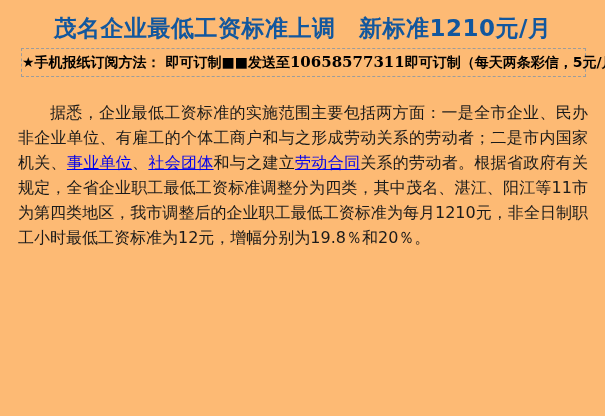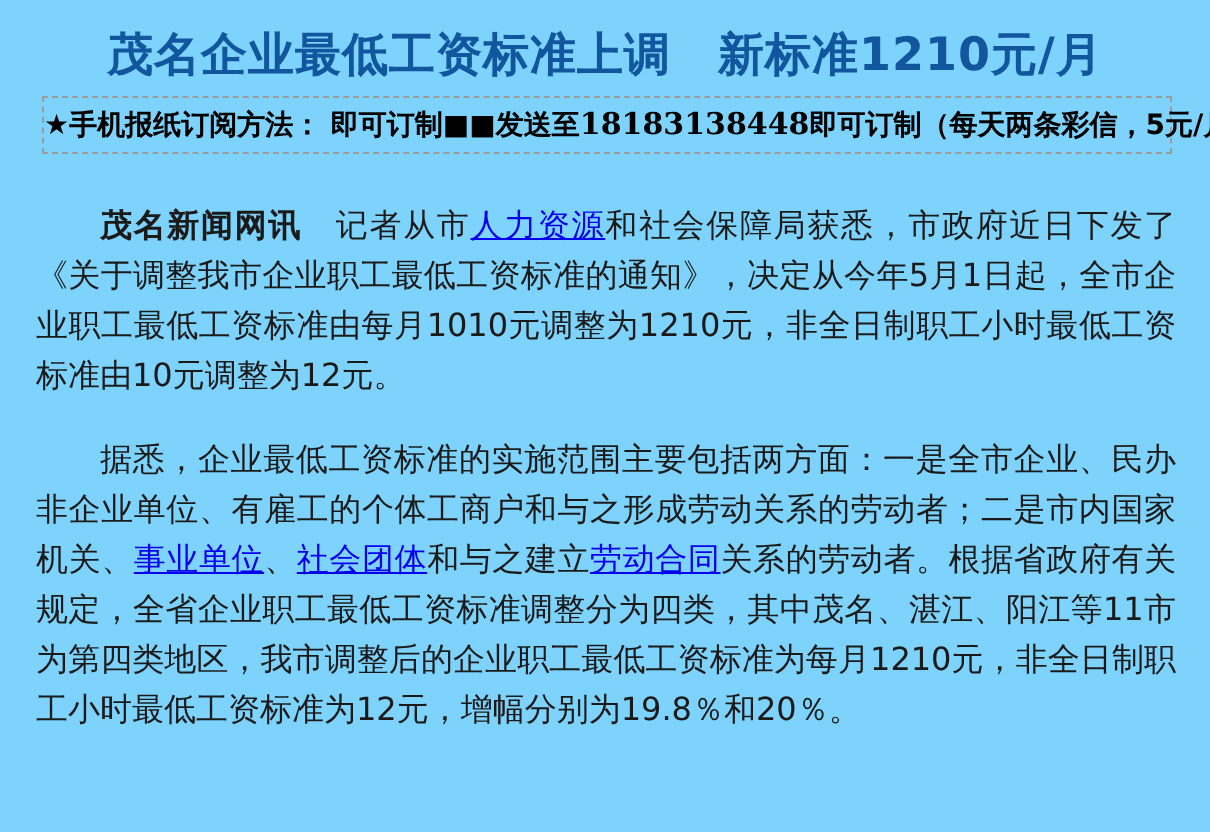--- a/index.html
+++ b/index.html
@@ -1,19 +1,19 @@
 <!DOCTYPE html>
 <html style="--title-color: #12579e; --link-color: #0000ee; --rule-color: #cccccc; --dash-color: #9c9c9c;"><head>
 <meta charset="utf-8">
 <style>
   html, body { margin:0; padding:0; background:#ffffff; }
   .page {
     position:relative;
     width:605px; height:416px;
-    background:#7dd3fc;
+    background:#fdba74;
     overflow:hidden;
     box-sizing:border-box;
     font-family:"DejaVu Sans","Liberation Sans",sans-serif;
   }
   .title {
     margin:14px 18px 0;
     text-align:center;
     font-size:23px;
     line-height:28px;
     font-weight:bold;
@@ -65,21 +65,20 @@
 </style>
 </head>
 <body>
 
 <div class="page">
 
   <h1 class="title">茂名企业最低工资标准上调　新标准1210元/月</h1>
 
 
   <div class="notice-box">
-    <span class="notice-text"><span class="seg-star">★</span><span class="seg">手机报纸订阅方法： 即可订制■■发送至</span><span class="seg-num">18183138448</span><span class="seg">即可订制（每天两条彩信，5元/月）</span></span>
+    <span class="notice-text"><span class="seg-star">★</span><span class="seg">手机报纸订阅方法： 即可订制■■发送至</span><span class="seg-num">10658577311</span><span class="seg">即可订制（每天两条彩信，5元/月）</span></span>
   </div>
 
   <div class="article">
-    <p class="para"><span class="seg-bold">茂名新闻网讯</span><span class="seg">　记者从市</span><a class="inline-link" href="#">人力资源</a><span class="seg">和社会保障局获悉，市政府近日下发了《关于调整我市企业职工最低工资标准的通知》，决定从今年5月1日起，全市企业职工最低工资标准由每月1010元调整为1210元，非全日制职工小时最低工资标准由10元调整为12元。</span></p>
     <p class="para"><span class="seg">据悉，企业最低工资标准的实施范围主要包括两方面：一是全市企业、民办非企业单位、有雇工的个体工商户和与之形成劳动关系的劳动者；二是市内国家机关、</span><a class="inline-link" href="#">事业单位</a><span class="seg">、</span><a class="inline-link" href="#">社会团体</a><span class="seg">和与之建立</span><a class="inline-link" href="#">劳动合同</a><span class="seg">关系的劳动者。根据省政府有关规定，全省企业职工最低工资标准调整分为四类，其中茂名、湛江、阳江等11市为第四类地区，我市调整后的企业职工最低工资标准为每月1210元，非全日制职工小时最低工资标准为12元，增幅分别为19.8％和20％。</span></p>
   </div>
 
 </div>
 
 </body></html>

